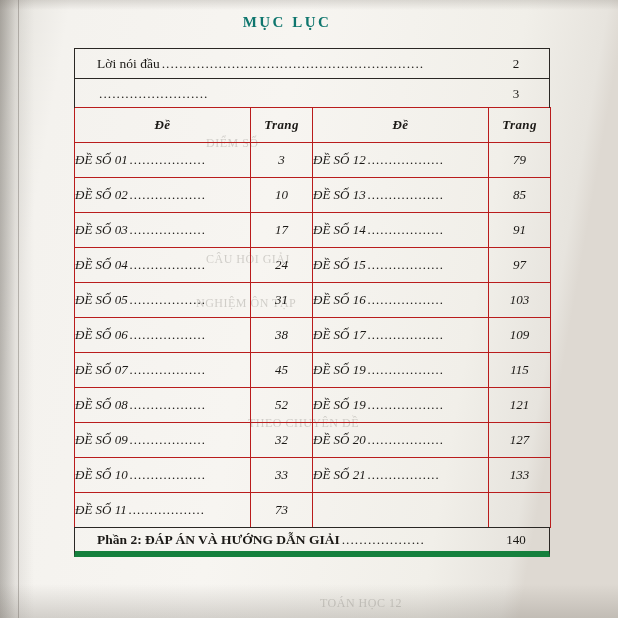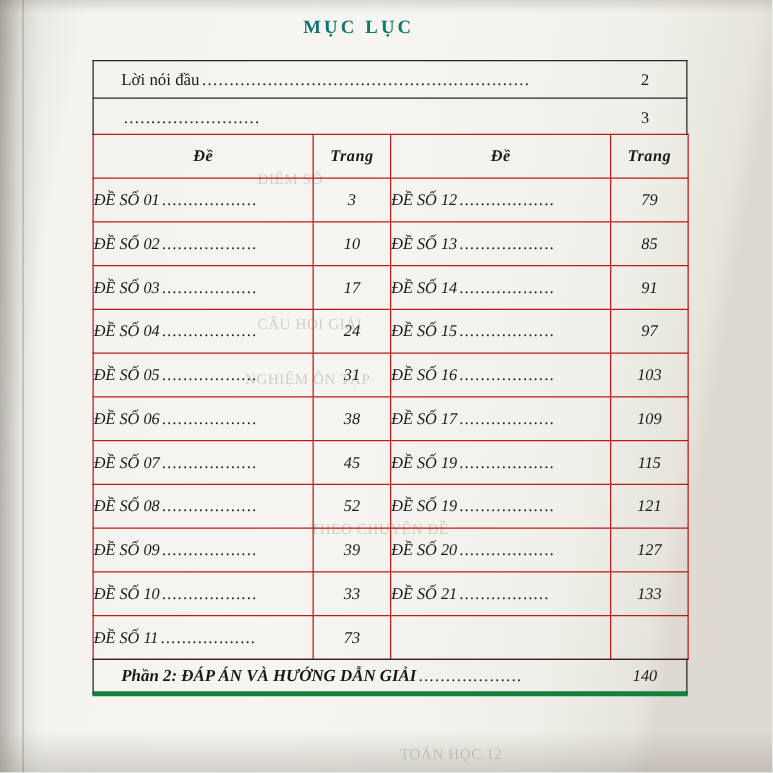--- a/index.html
+++ b/index.html
@@ -74,21 +74,21 @@
 
   .line-row {
     position: relative;
     height: 30px;
     border: 1px solid #2a2724;
     border-bottom: none;
     box-sizing: border-box;
     display: flex;
     align-items: center;
   }
-  .line-row.last { border-bottom: 4px solid #15803d; font-style: italic; }
+  .line-row.last { border-bottom: 6px solid #15803d; }
 
   .entry {
     display: flex;
     align-items: baseline;
     width: 100%;
     padding: 0 12px 0 22px;
     box-sizing: border-box;
     font-size: 13.5px;
     color: #1b1916;
   }
@@ -341,21 +341,21 @@
             </td>
           <td class="cell-tr">121</td>
         </tr>
         <tr>
           <td class="cell-de">
               <div class="inner">
                 <span class="txt">ĐỀ SỐ 09</span>
                 <span class="dots">..................</span>
               </div>
             </td>
-          <td class="cell-tr">39</td>
+          <td class="cell-tr">32</td>
           <td class="cell-de">
               <div class="inner">
                 <span class="txt">ĐỀ SỐ 20</span>
                 <span class="dots">..................</span>
               </div>
             </td>
           <td class="cell-tr">127</td>
         </tr>
         <tr>
           <td class="cell-de">

